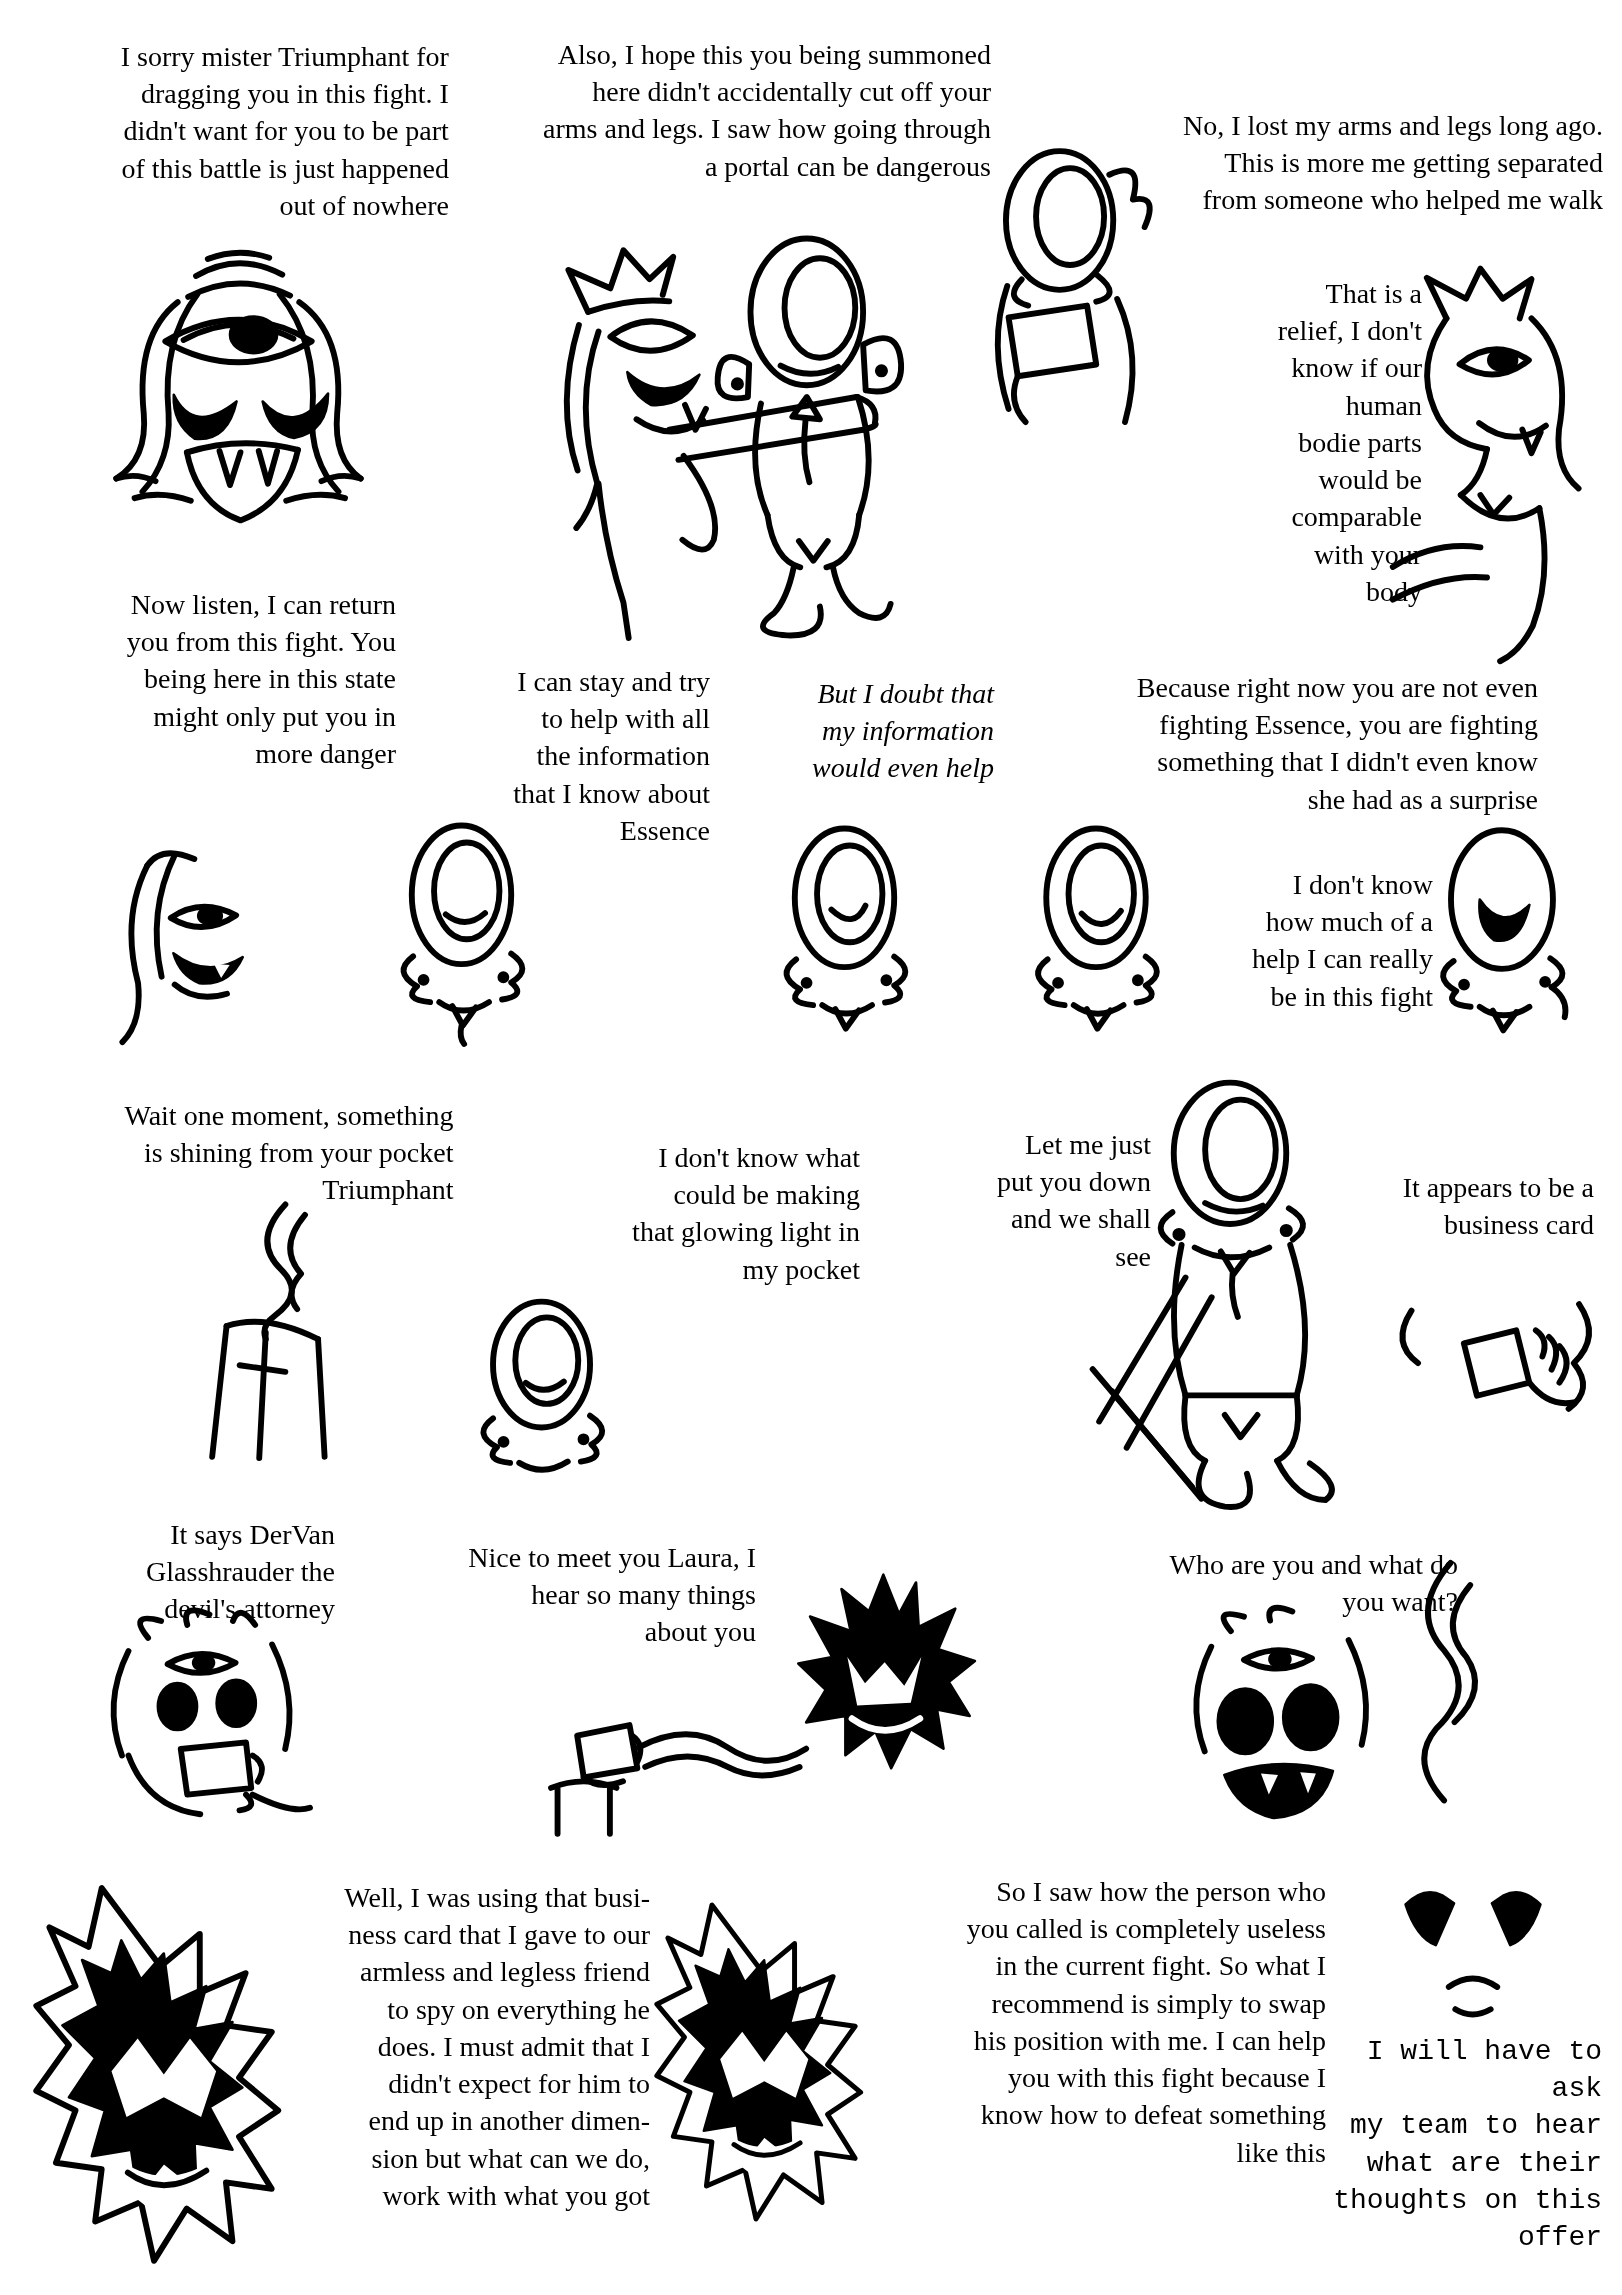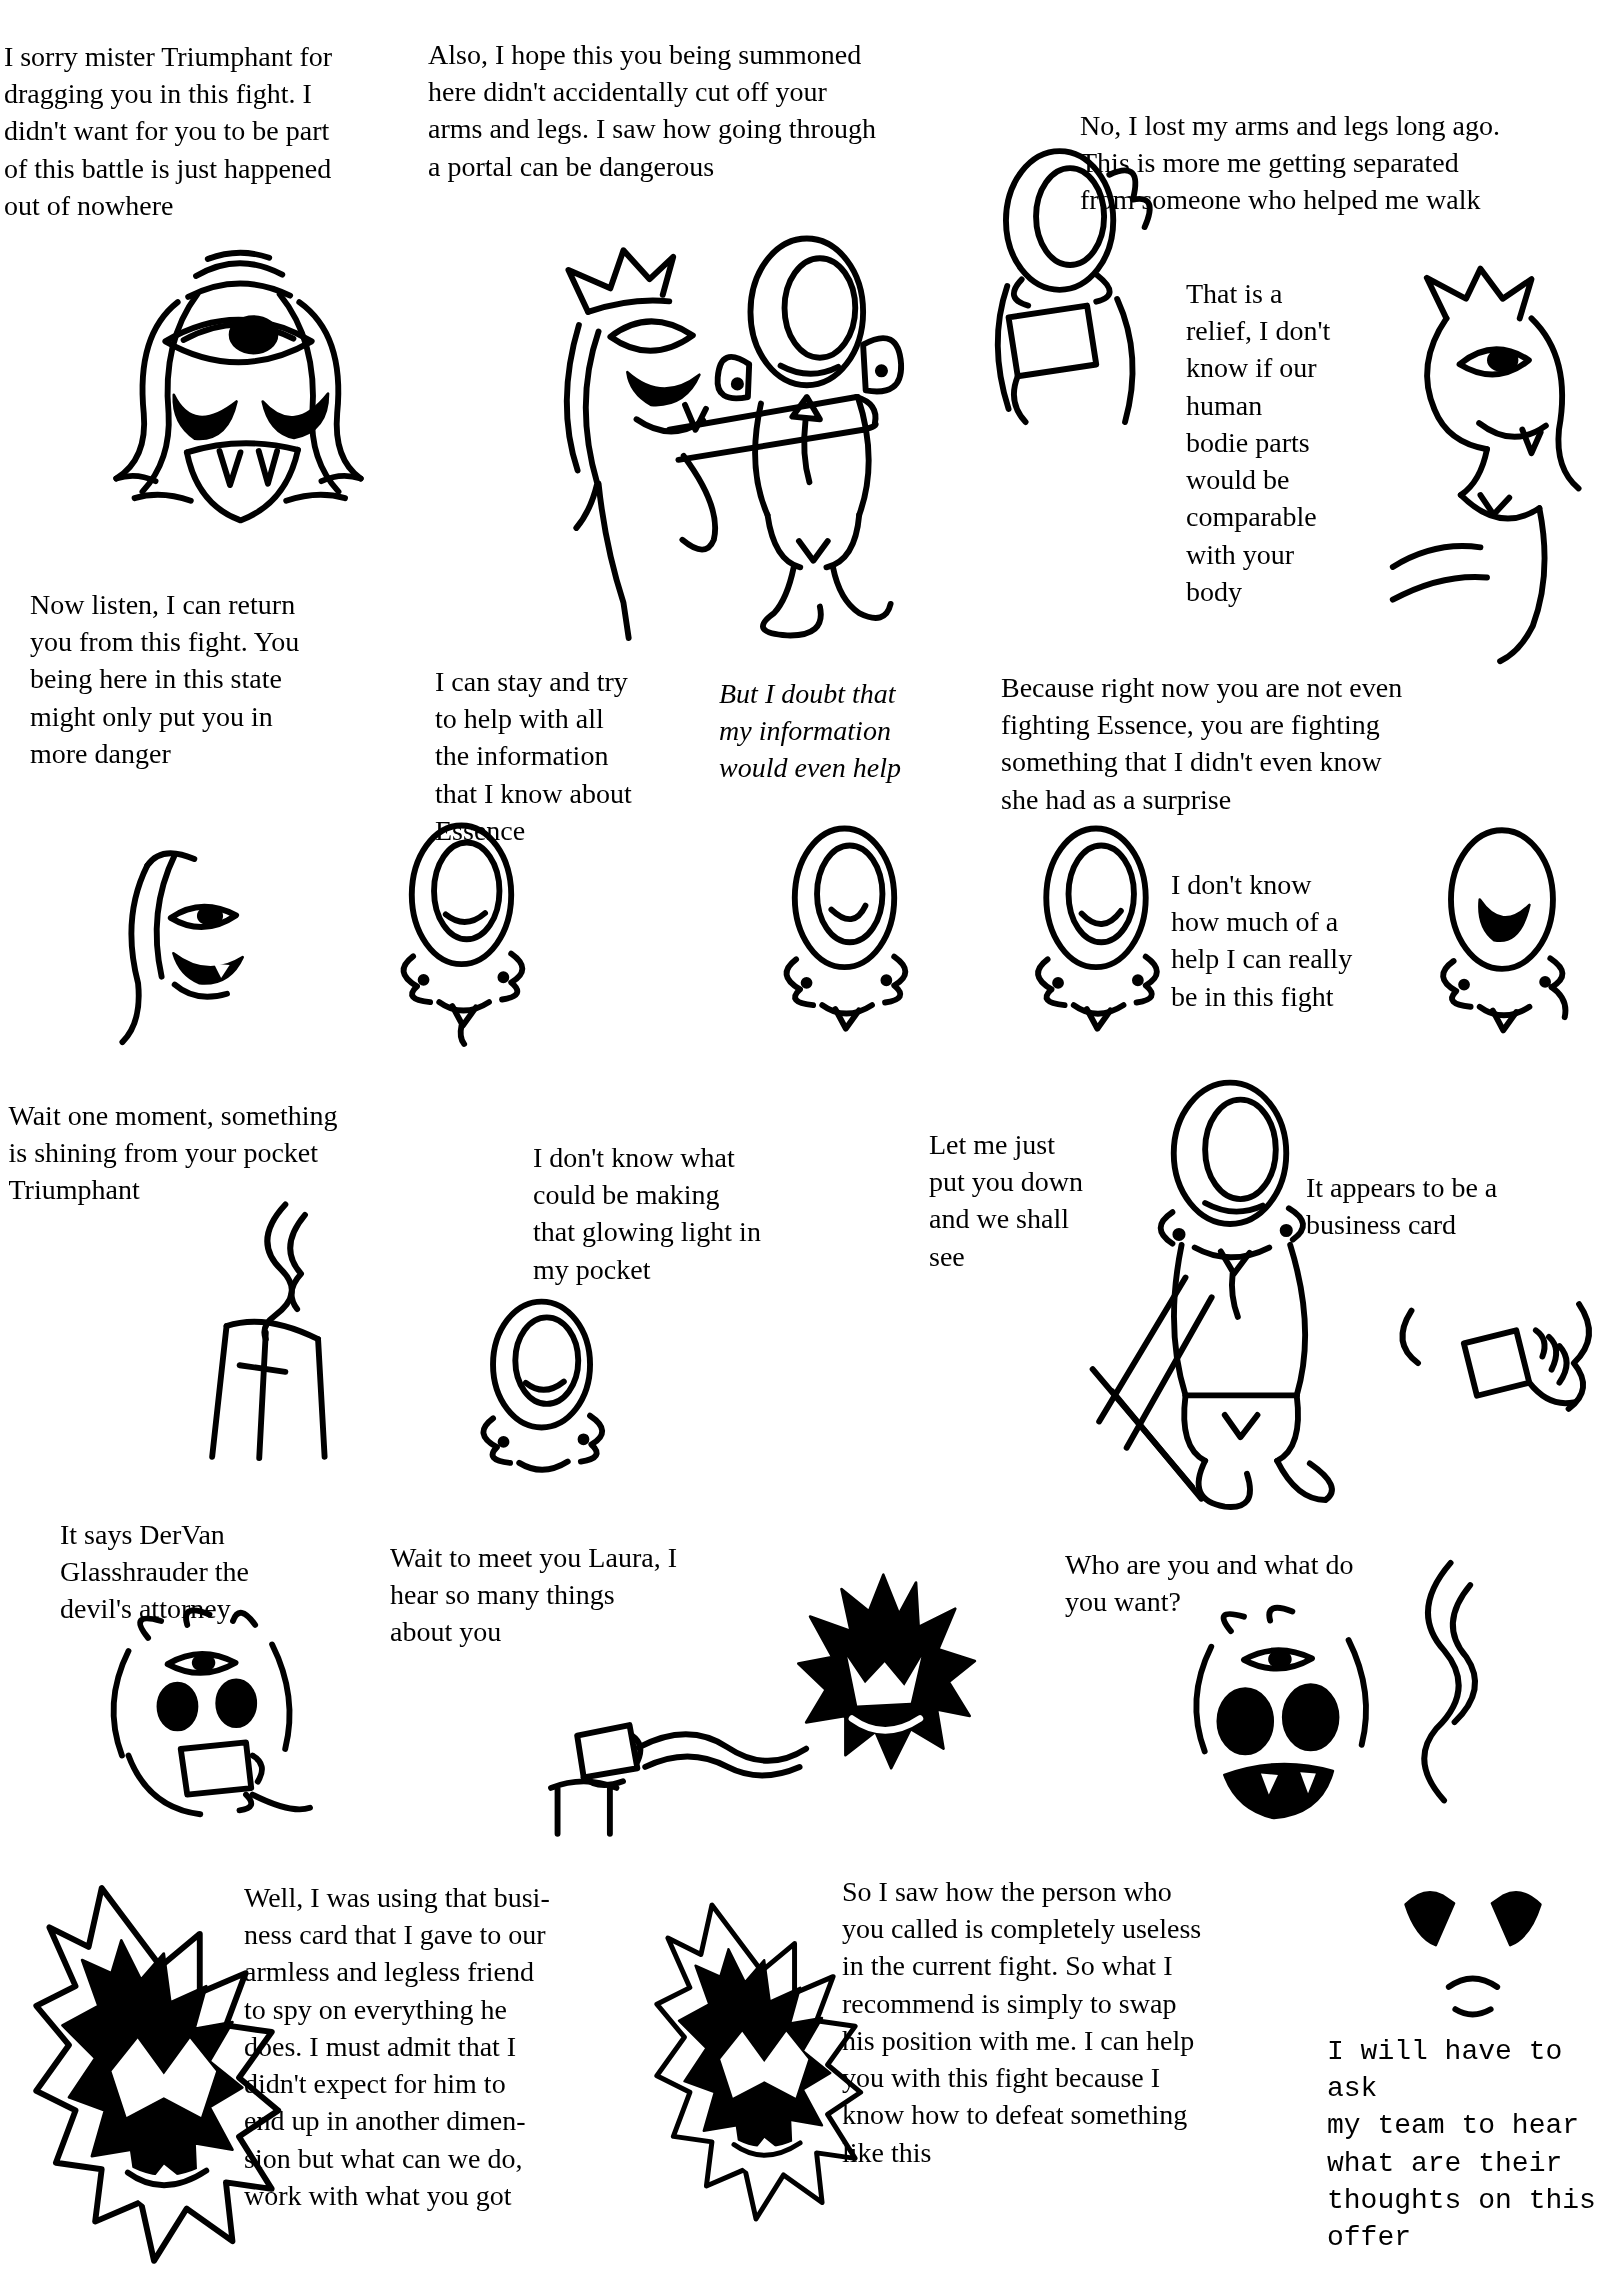--- a/index.html
+++ b/index.html
@@ -5,21 +5,21 @@
   html,body { margin:0; padding:0; background:#ffffff; }
   .page {
     position:relative; width:1623px; height:2295px;
     background:#ffffff; color:#000;
     font-family:"Liberation Serif", serif;
     overflow:hidden;
   }
   .speech {
     position:absolute;
     white-space:pre-line;
-    text-align:left;
+    text-align:right;
     font-size:28px;
     line-height:1.33;
     color:#000;
   }
   svg.fig { position:absolute; overflow:visible; }
   .fig path, .fig ellipse, .fig circle, .fig line {
     fill:none; stroke:#000; stroke-width:9;
     stroke-linecap:round; stroke-linejoin:round;
   }
   .fig .f { fill:#000; stroke:#000; stroke-width:4; }
@@ -83,21 +83,21 @@
 my pocket</div>
   <div class="speech" style="left:929px; top:1126px; width:222px;">Let me just
 put you down
 and we shall
 see</div>
   <div class="speech" style="left:1306px; top:1169px; width:288px;">It appears to be a
 business card</div>
   <div class="speech" style="left:60px; top:1480px; width:275px;margin-top:36px;">It says DerVan
 Glasshrauder the
 devil's attorney</div>
-  <div class="speech" style="left:390px; top:1539px; width:366px;">Wait to meet you Laura, I
+  <div class="speech" style="left:390px; top:1539px; width:366px;">Nice to meet you Laura, I
 hear so many things
 about you</div>
   <div class="speech" style="left:1065px; top:1546px; width:393px;">Who are you and what do
 you want?</div>
   <div class="speech" style="left:244px; top:1879px; width:406px;">Well, I was using that busi-
 ness card that I gave to our
 armless and legless friend
 to spy on everything he
 does. I must admit that I
 didn't expect for him to

